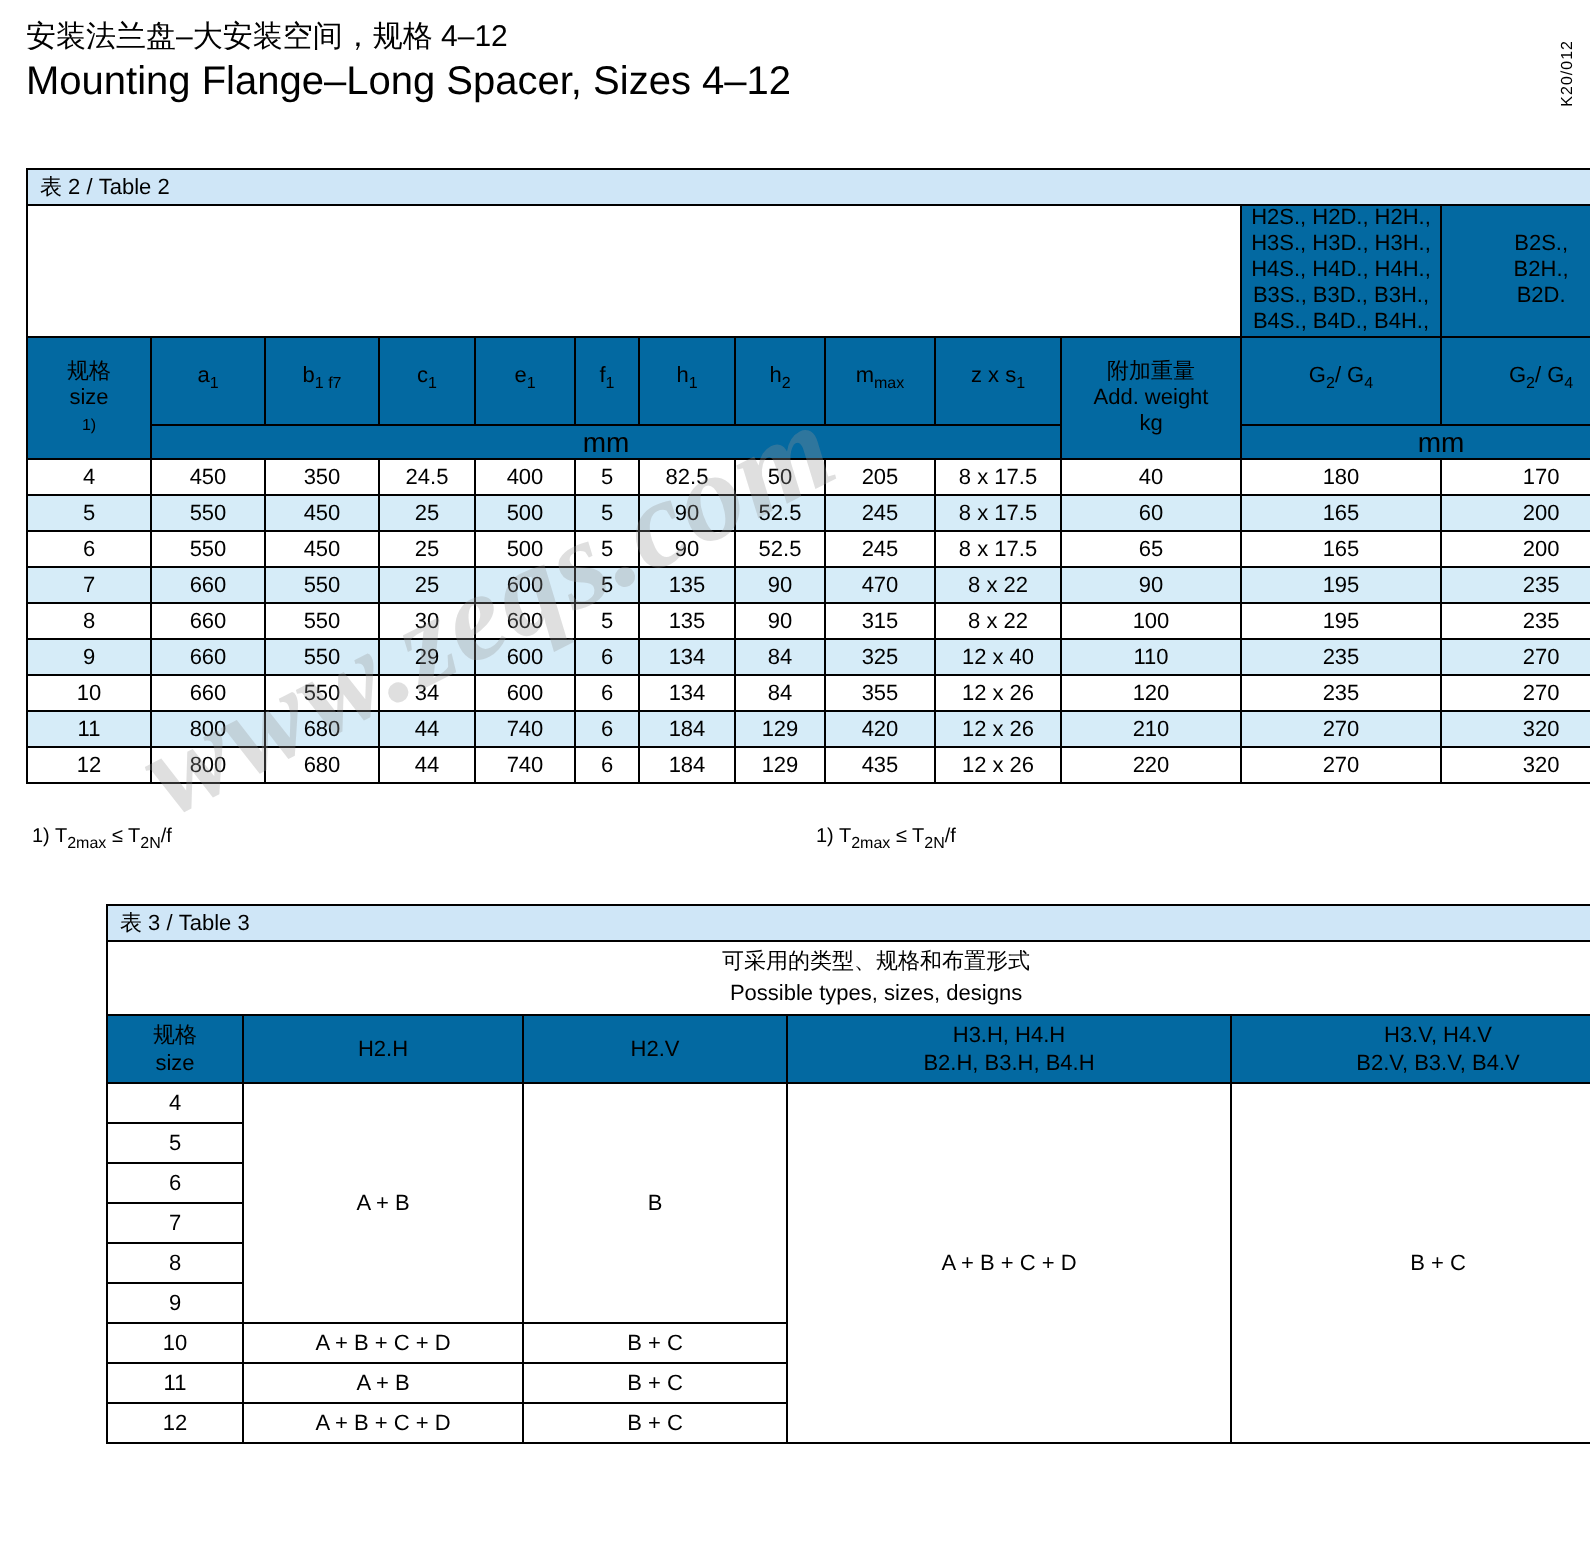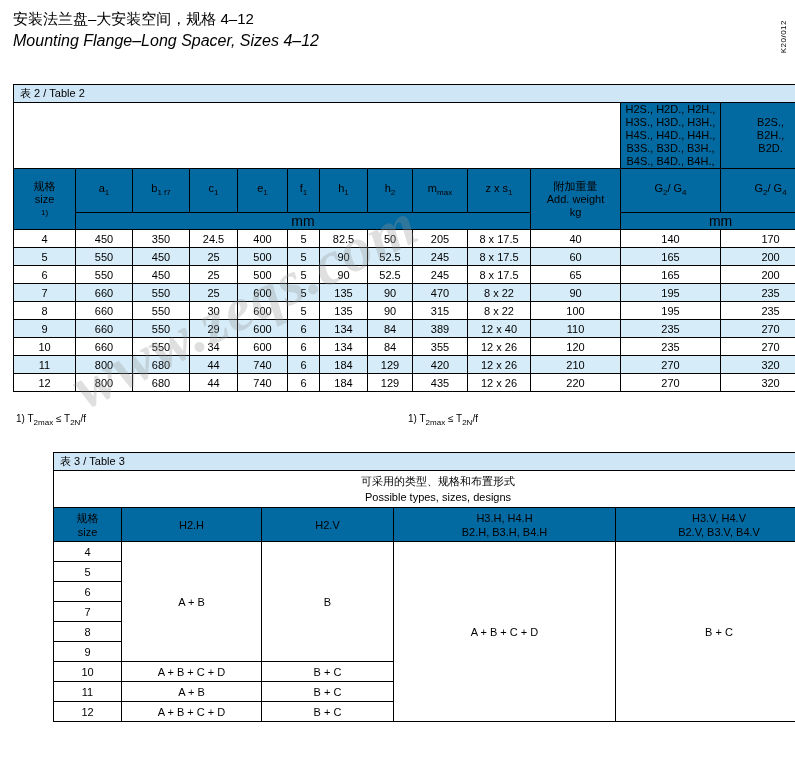--- a/index.html
+++ b/index.html
@@ -43,24 +43,23 @@
     position: absolute;
     left: 13px;
     top: 8px;
   }
   .header .cn {
     font-size: 15px;
     line-height: 22px;
     white-space: nowrap;
   }
   .header .en {
-    font-size: 16px;
+    font-size: 20px;
     line-height: 22px;
     white-space: nowrap;
-    font-style: italic;
   }
   .doccode {
     position: absolute;
     right: 7px;
     top: 20px;
     font-size: 8px;
     writing-mode: vertical-rl;
     transform: rotate(180deg);
     color: #000;
     letter-spacing: 0.5px;
@@ -248,21 +247,21 @@
       <td>450</td>
       <td>350</td>
       <td>24.5</td>
       <td>400</td>
       <td>5</td>
       <td>82.5</td>
       <td>50</td>
       <td>205</td>
       <td>8 x 17.5</td>
       <td>40</td>
-      <td>140</td>
+      <td>180</td>
       <td>170</td>
     </tr>
     <tr class="datarow lightblue">
       <td>5</td>
       <td>550</td>
       <td>450</td>
       <td>25</td>
       <td>500</td>
       <td>5</td>
       <td>90</td>
@@ -320,21 +319,21 @@
     </tr>
     <tr class="datarow lightblue">
       <td>9</td>
       <td>660</td>
       <td>550</td>
       <td>29</td>
       <td>600</td>
       <td>6</td>
       <td>134</td>
       <td>84</td>
-      <td>389</td>
+      <td>325</td>
       <td>12 x 40</td>
       <td>110</td>
       <td>235</td>
       <td>270</td>
     </tr>
     <tr class="datarow white">
       <td>10</td>
       <td>660</td>
       <td>550</td>
       <td>34</td>

